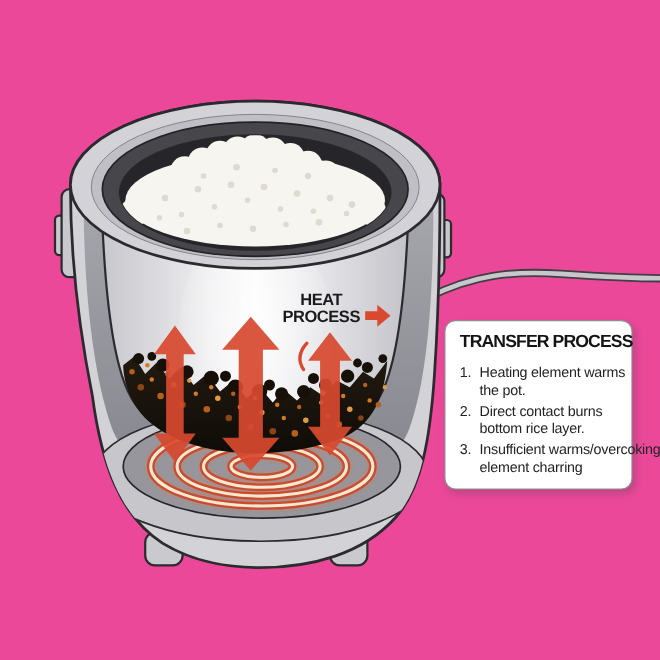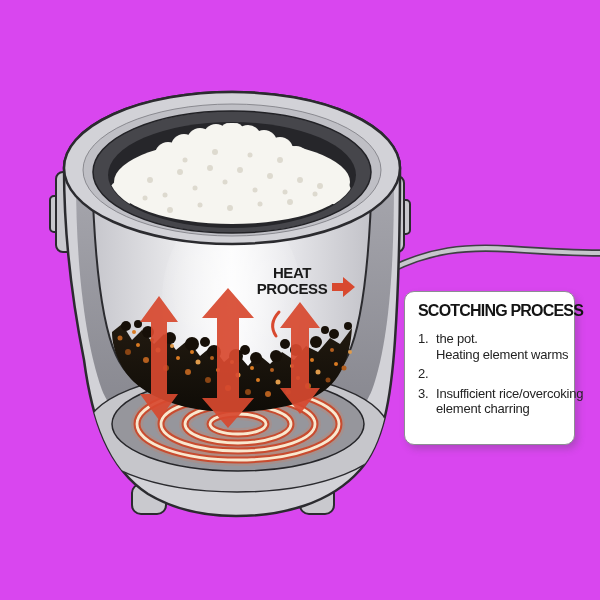--- a/index.html
+++ b/index.html
@@ -1,16 +1,16 @@
 <!DOCTYPE html>
 <html><head>
 <meta charset="utf-8">
 <style>
   html,body{margin:0;padding:0;background:#ffffff;}
-  .canvas{position:relative;width:600px;height:600px;background:#d946ef;overflow:hidden;
+  .canvas{position:relative;width:600px;height:600px;background:#ec4899;overflow:hidden;
           font-family:"Liberation Sans", sans-serif;text-decoration:underline;}
   .canvas svg{position:absolute;left:0;top:0;}
 
   .heat-label{position:absolute;left:250px;top:265px;width:84px;text-align:center;
               font-weight:bold;font-size:15px;line-height:15.5px;letter-spacing:-0.4px;
               color:#1a1a1a;z-index:2;}
 
   .panel{position:absolute;left:404px;top:291px;width:171px;height:154px;box-sizing:border-box;
          background:#ffffff;border:1.6px solid #8d8d93;border-radius:10px;
          box-shadow:3px 4px 7px rgba(70,70,80,0.28);
@@ -228,37 +228,39 @@
     <path d="M 279 312 Q 268 324 276 336" fill="none" stroke-width="3" stroke-linecap="round" stroke="#d8492f"></path>
   </g>
 </svg>
 
 <div class="heat-label">
   <div>HEAT</div>
   <div>PROCESS</div>
 </div>
 
 <div class="panel">
-  <div class="panel-title">SCOTCHING PROCESS</div>
+  <div class="panel-title">TRANSFER PROCESS</div>
   <div class="panel-list">
     <div class="panel-item">
       <div class="num">1.</div>
       <div class="lines">
+        <div>Heating element warms</div>
         <div>the pot.</div>
-        <div>Heating element warms</div>
       </div>
     </div>
     <div class="panel-item">
       <div class="num">2.</div>
       <div class="lines">
+        <div>Direct contact burns</div>
+        <div>bottom rice layer.</div>
       </div>
     </div>
     <div class="panel-item">
       <div class="num">3.</div>
       <div class="lines">
-        <div>Insufficient rice/overcoking</div>
+        <div>Insufficient warms/overcoking</div>
         <div>element charring</div>
       </div>
     </div>
   </div>
 </div>
 
 </div>
 
 </body></html>

